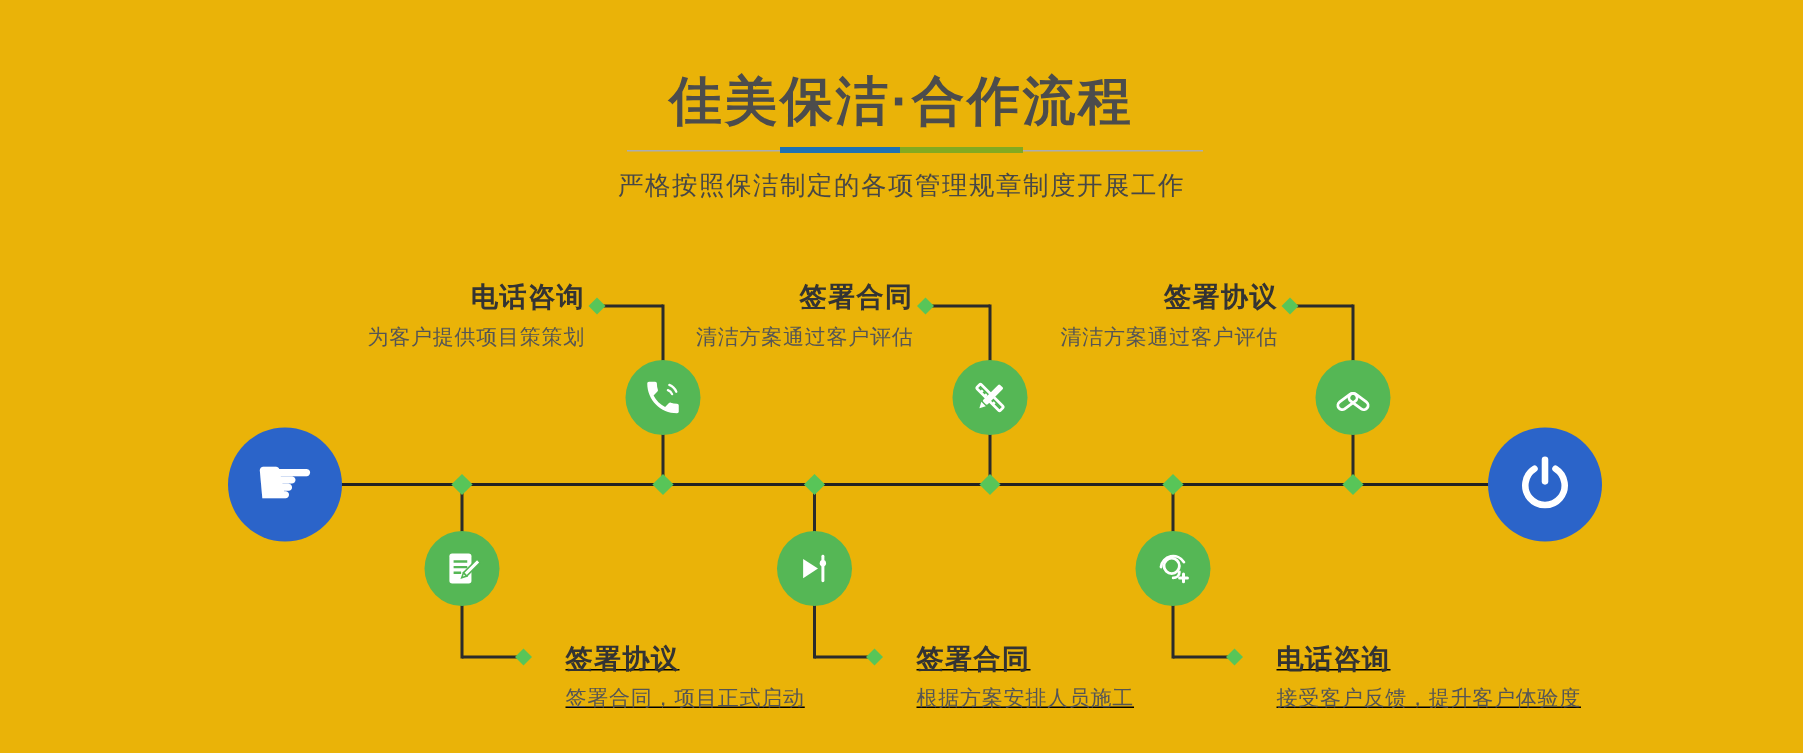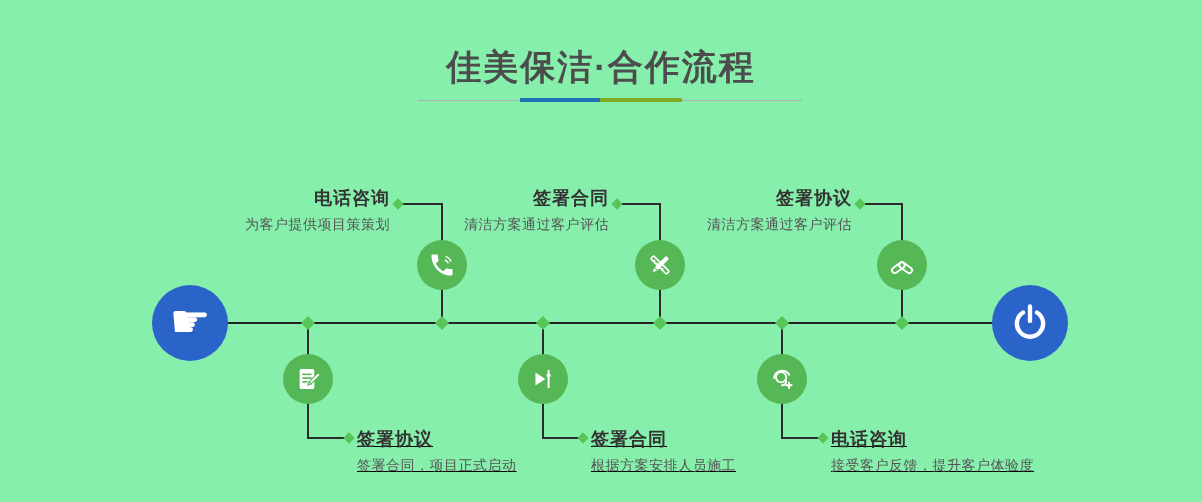--- a/index.html
+++ b/index.html
@@ -1,20 +1,20 @@
 <!DOCTYPE html>
 <html><head>
 <meta charset="utf-8">
 <style>
   html, body { margin: 0; padding: 0; background: #fff; }
   .stage {
     position: relative;
     width: 1202px;
     height: 502px;
-    background: #86efac;
+    background: #eab308;
     overflow: hidden;
     font-family: "Liberation Sans", "DejaVu Sans", sans-serif;
   }
   
   .main-title {
     position: absolute;
     left: 0; top: 44px;
     width: 100%;
     text-align: center;
     font-size: 35px;
@@ -64,35 +64,36 @@
   .circle.blue { width: 76px; height: 76px; }
   .circle svg { display: block; }
   .hand-glyph {
     color: #ffffff;
     font-size: 46px;
     line-height: 1;
     font-family: "DejaVu Sans", sans-serif;
     transform: translateY(-2px);
   }
   
-  .steplabel { position: absolute; z-index: 2; white-space: nowrap; }
+  .steplabel { position: absolute; z-index: 2; white-space: nowrap; margin-left: 20px; }
   .steplabel .t { font-size: 18px; font-weight: bold; color: #333333; letter-spacing: 1px; }
   .steplabel .d { font-size: 14px; color: #555555; margin-top: 6px; letter-spacing: 0.5px; }
   .steplabel.top-label { text-align: right; }
   .steplabel.bottom-label { text-align: left; text-decoration: underline; }
 </style>
 </head>
 <body>
 
 <div class="stage">
 
   <div class="main-title">佳美保洁·合作流程</div>
   <div class="divider-base"></div>
   <div class="divider-seg blue" style="background: rgb(30, 113, 179);"></div>
   <div class="divider-seg green" style="background: rgb(130, 170, 32);"></div>
+  <div class="sub-title">严格按照保洁制定的各项管理规章制度开展工作</div>
 
   <div class="mainline"></div>
 
   <div class="vline" style="left:441px; top:203px; height:120px;"></div>
   <div class="vline" style="left:659px; top:203px; height:120px;"></div>
   <div class="vline" style="left:901px; top:203px; height:120px;"></div>
 
   <div class="vline" style="left:307px; top:323px; height:116px;"></div>
   <div class="vline" style="left:542px; top:323px; height:116px;"></div>
   <div class="vline" style="left:781px; top:323px; height:116px;"></div>

